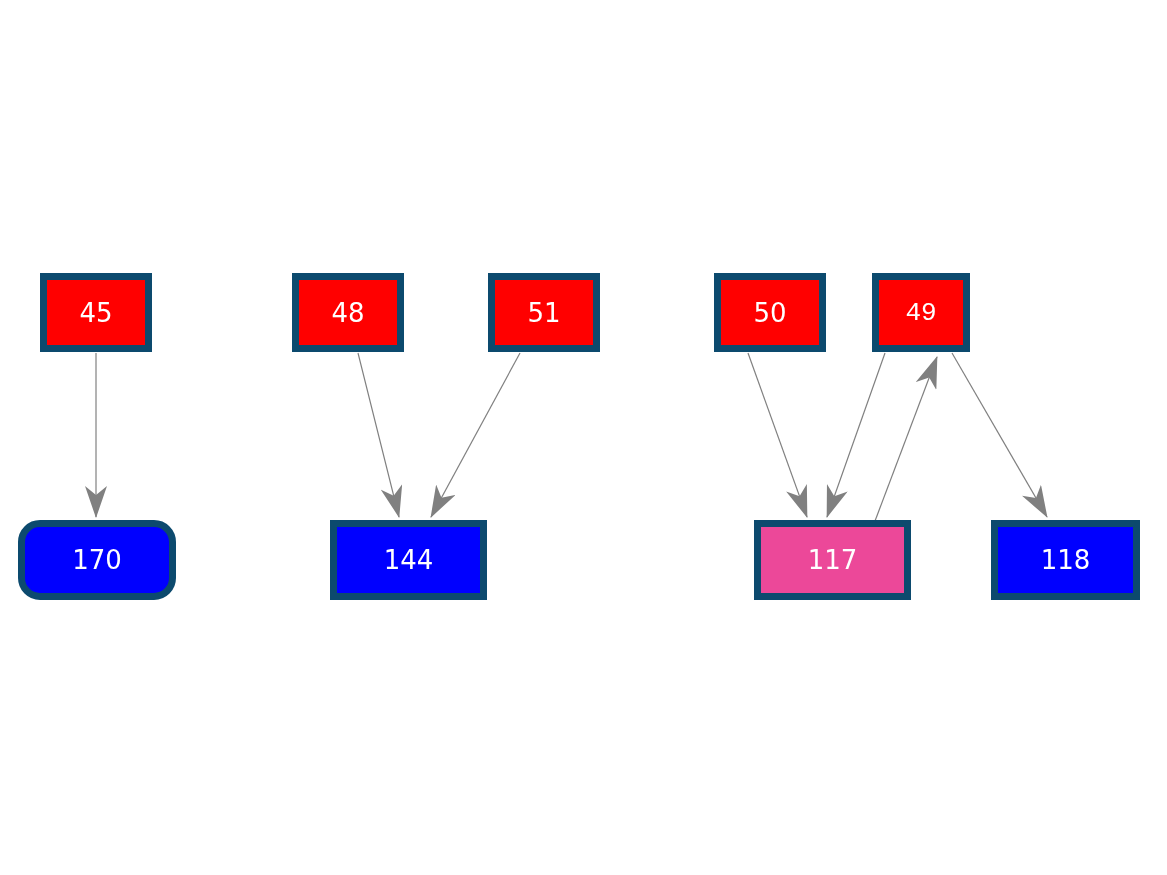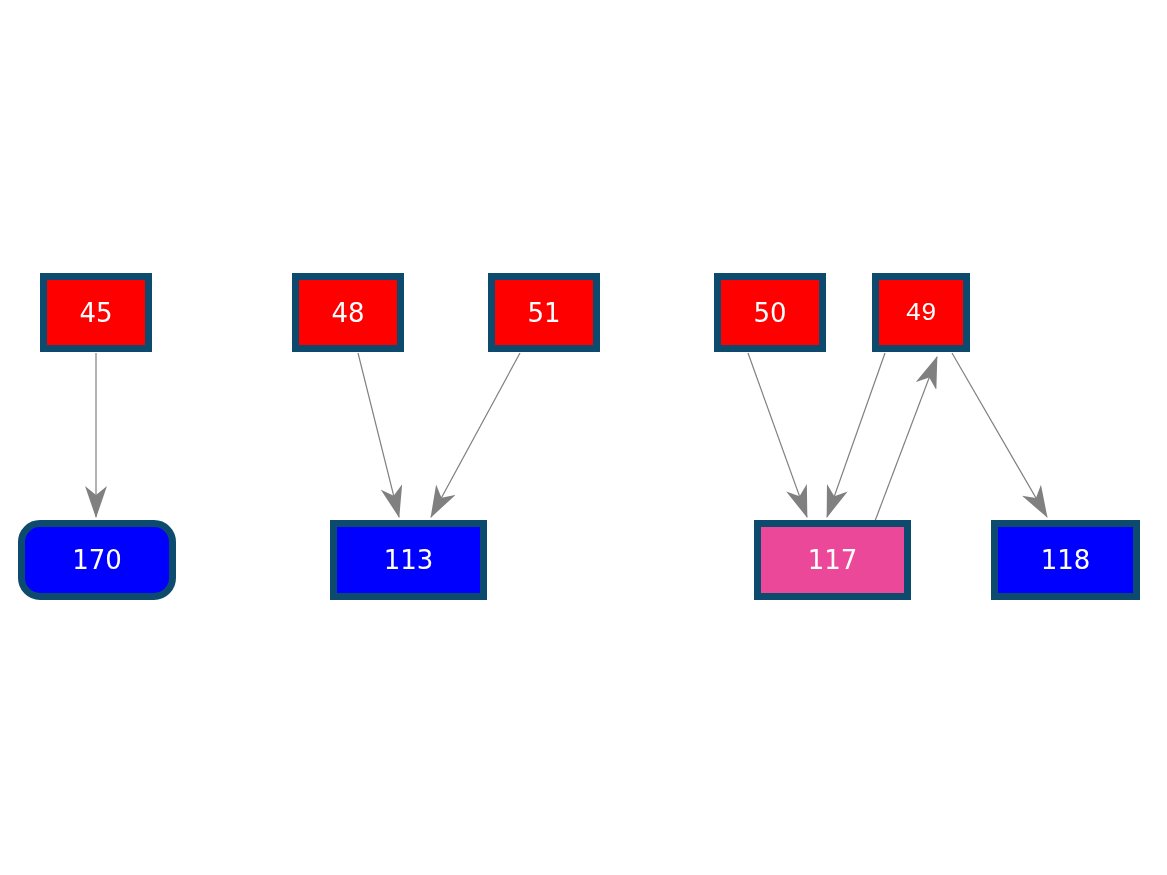--- a/index.html
+++ b/index.html
@@ -67,21 +67,21 @@
       <div class="node" style="left: 679px; top: 273px; width: 112px; height: 79px; background: rgb(255, 0, 0); margin-left: 35px;">
         <span>50</span>
       </div>
       <div class="node" style="left: 872px; top: 273px; width: 98px; height: 79px; background: rgb(255, 0, 0); font-family: Liberation Mono, monospace;">
         <span>49</span>
       </div>
       <div class="node" style="left: 18px; top: 520px; width: 158px; height: 80px; background: rgb(0, 0, 255); border-radius: 22px;">
         <span>170</span>
       </div>
       <div class="node" style="left: 330px; top: 520px; width: 157px; height: 80px; background: rgb(0, 0, 255);">
-        <span>113</span>
+        <span>144</span>
       </div>
       <div class="node" style="left: 754px; top: 520px; width: 157px; height: 80px; background: #ec4899;">
         <span>117</span>
       </div>
       <div class="node" style="left: 991px; top: 520px; width: 149px; height: 80px; background: rgb(0, 0, 255);">
         <span>118</span>
       </div>
     </div>
 </div>
 

